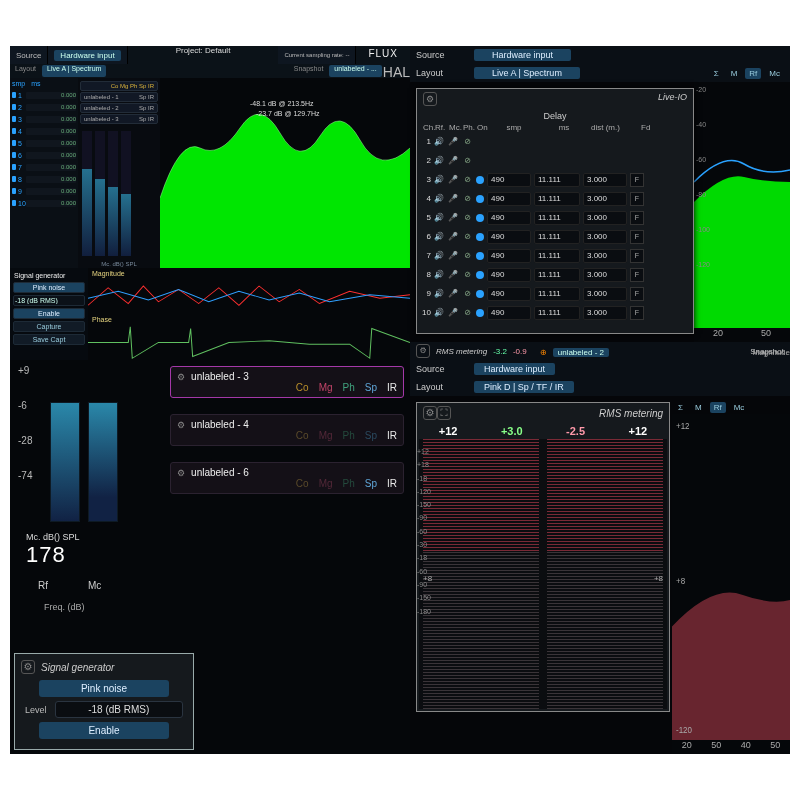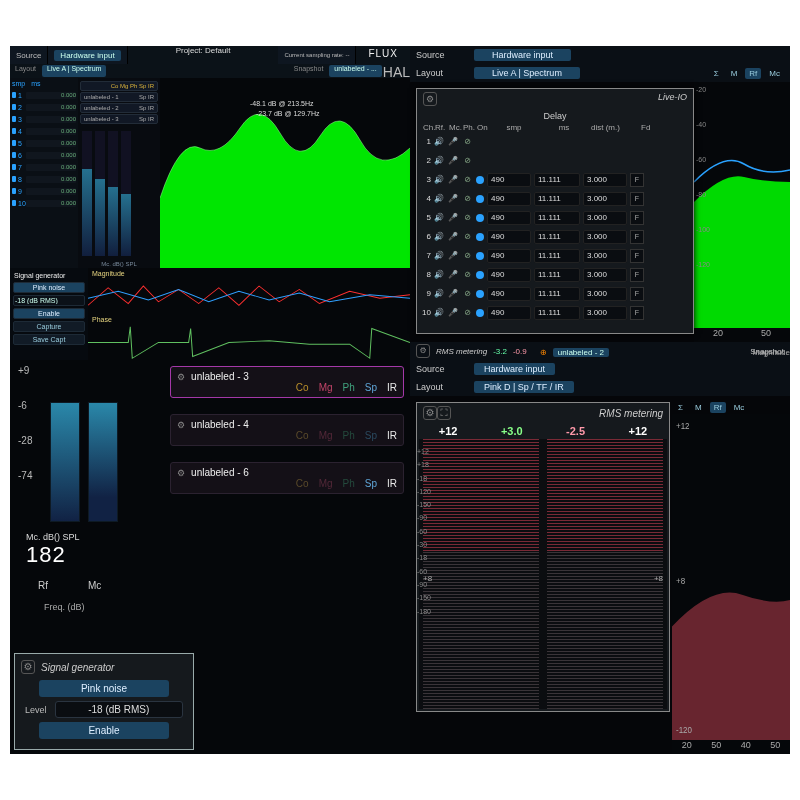--- a/index.html
+++ b/index.html
@@ -457,21 +457,21 @@
         <div> -6</div>
         <div>-28</div>
         <div>-74</div>
       </div>
     <div class="mctr">
       <div class="bar"></div>
         <div class="bar" style="background:linear-gradient(#2a88aa,#124 80%);"></div>
     </div>
     <div class="splbox">
       <div>Mc. dB() SPL</div>
-      <div class="big">182</div>
+      <div class="big">178</div>
     </div>
     <div class="rfmc">
         <span>Rf</span>
         <span>Mc</span>
       </div>
     <div class="xlab">Freq. (dB)</div>
     <div class="tracks" id="bl-tracks">
         <div class="track hi">
       <div style="display:flex;align-items:center;gap:6px">
             <span style="color:#888">⚙</span>

